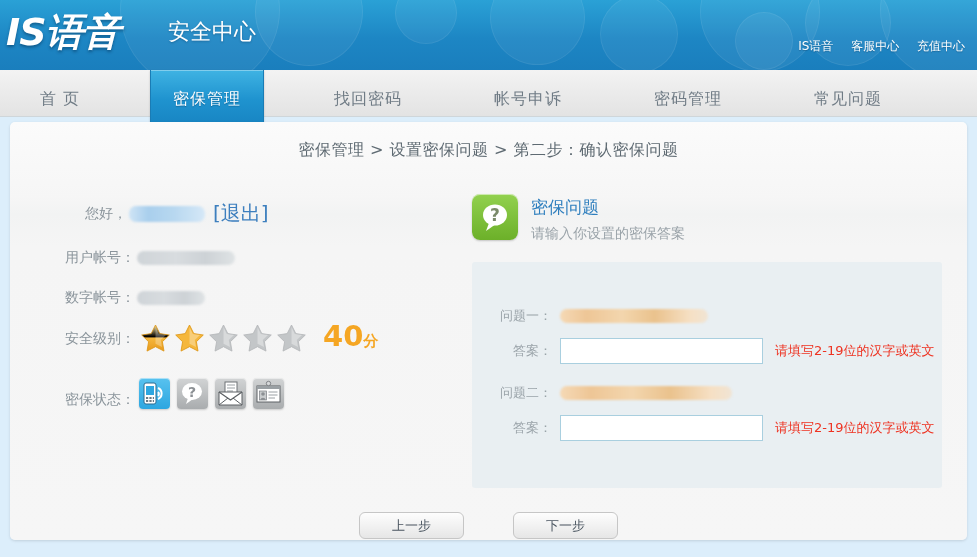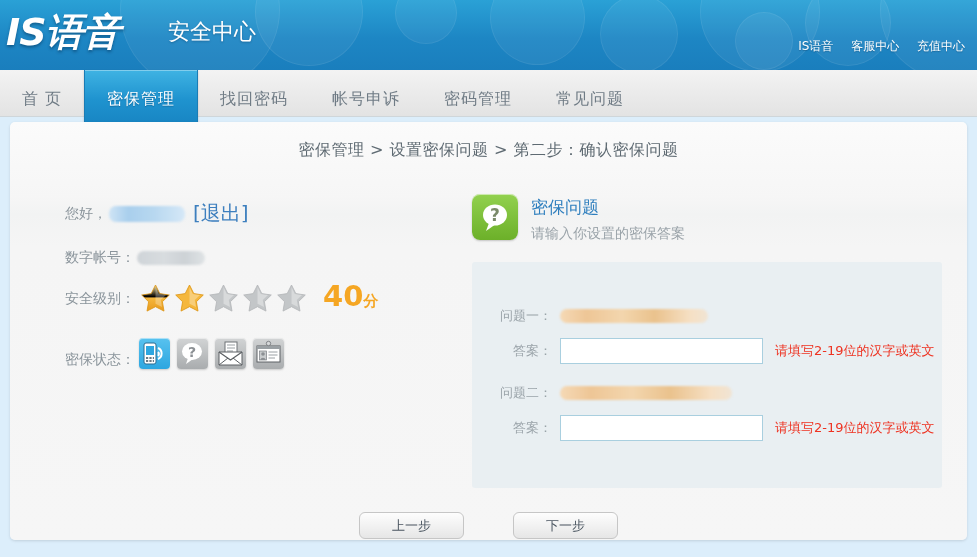--- a/index.html
+++ b/index.html
@@ -45,21 +45,21 @@
     text-shadow: 0 1px 1px rgba(0,40,75,0.35);
   }
 
   
   .nav {
     position: relative;
     width: 977px; height: 47px;
     background: linear-gradient(to bottom, #f3f3f3 0%, #eaeaea 55%, #e3e3e3 100%);
     border-bottom: 1px solid #cfd6da;
   }
-  .nav-inner { position: relative; height: 59px; display: flex; align-items: stretch; }
+  .nav-inner { position: relative; height: 59px; padding-left: 18px; display: flex; align-items: stretch; gap: 48px; }
   .nav-item {
     display: flex; align-items: center; justify-content: center;
     font-size: 16px; color: #6f7b85; padding: 0 22px;
     white-space: nowrap; cursor: pointer;
     letter-spacing: 1px;
   }
   .nav-item.active {
     background: linear-gradient(to bottom, #3fb3e3 0%, #1f93cf 50%, #1682c0 100%);
     color: #ffffff;
     box-shadow: inset 0 1px 0 rgba(255,255,255,0.35), 0 1px 2px rgba(0,0,0,0.18);
@@ -193,25 +193,29 @@
 </div>
 <div class="nav-strip"></div>
 
 <div class="card">
 
   <div class="breadcrumb">密保管理 &gt; 设置密保问题 &gt; 第二步：确认密保问题</div>
 
   <div class="left">
 
     <div class="row" style="margin-bottom:22px;">
-      <span class="lbl" style="width:auto;">您好，</span>
+      <span class="lbl" style="width:auto;margin-left:20px;">您好，</span>
       <span class="redact blue" style="width:76px;height:16px;margin-left:2px;"></span>
       <a href="#" class="logout">[退出]</a>
     </div>
 
+    <div class="row" style="margin-bottom:22px;">
+      <span class="lbl" style="width:auto;">用户帐号：</span>
+      <span class="redact" style="width:98px;margin-left:2px;"></span>
+    </div>
 
     <div class="row" style="margin-bottom:14px;">
       <span class="lbl" style="width:auto;">数字帐号：</span>
       <span class="redact" style="width:68px;margin-left:2px;"></span>
     </div>
 
     <div class="row" style="margin-bottom:22px;align-items:center;">
       <span class="lbl" style="width:auto;">安全级别：</span>
       <span class="stars" style="margin-left:4px;">
         <span class="star">

